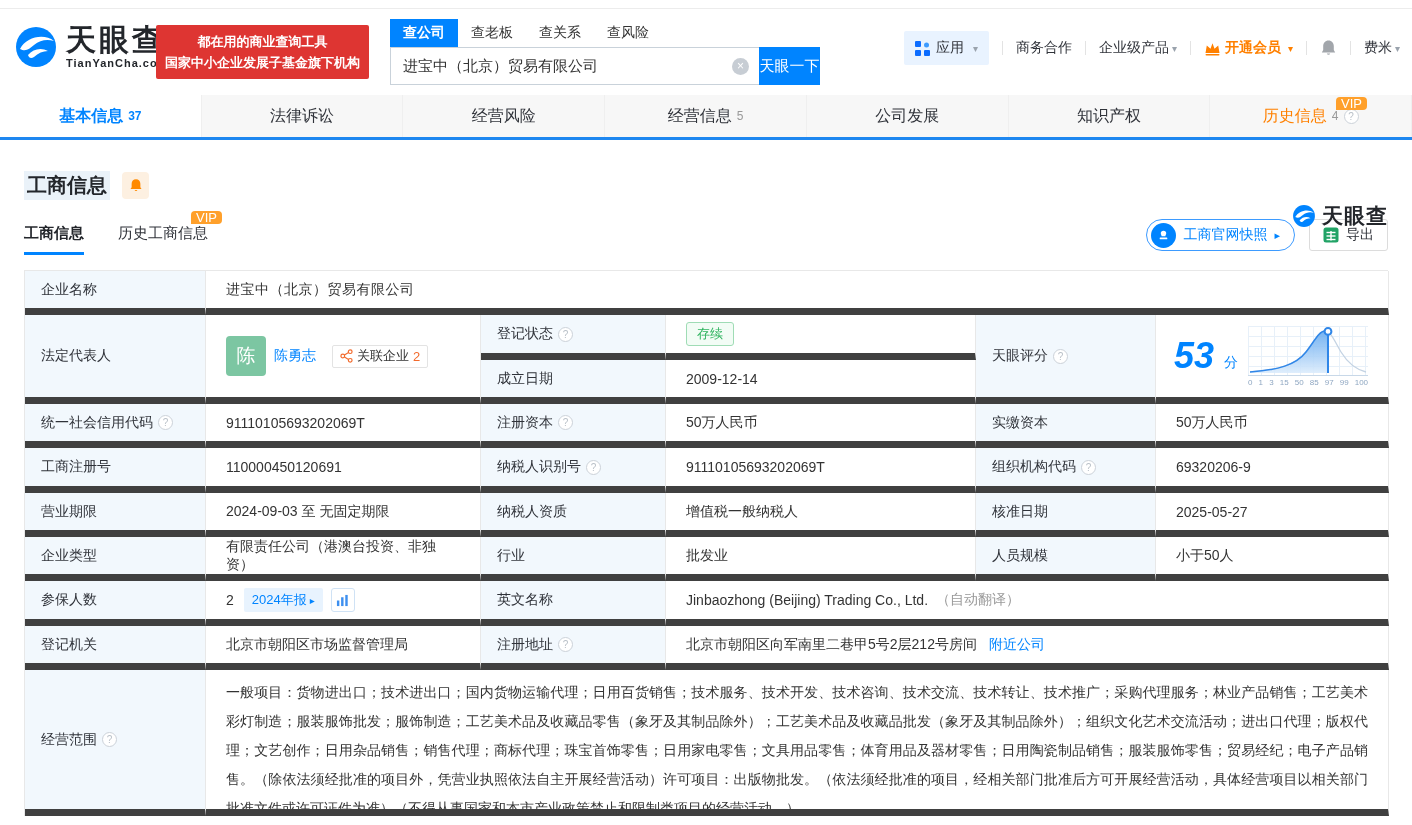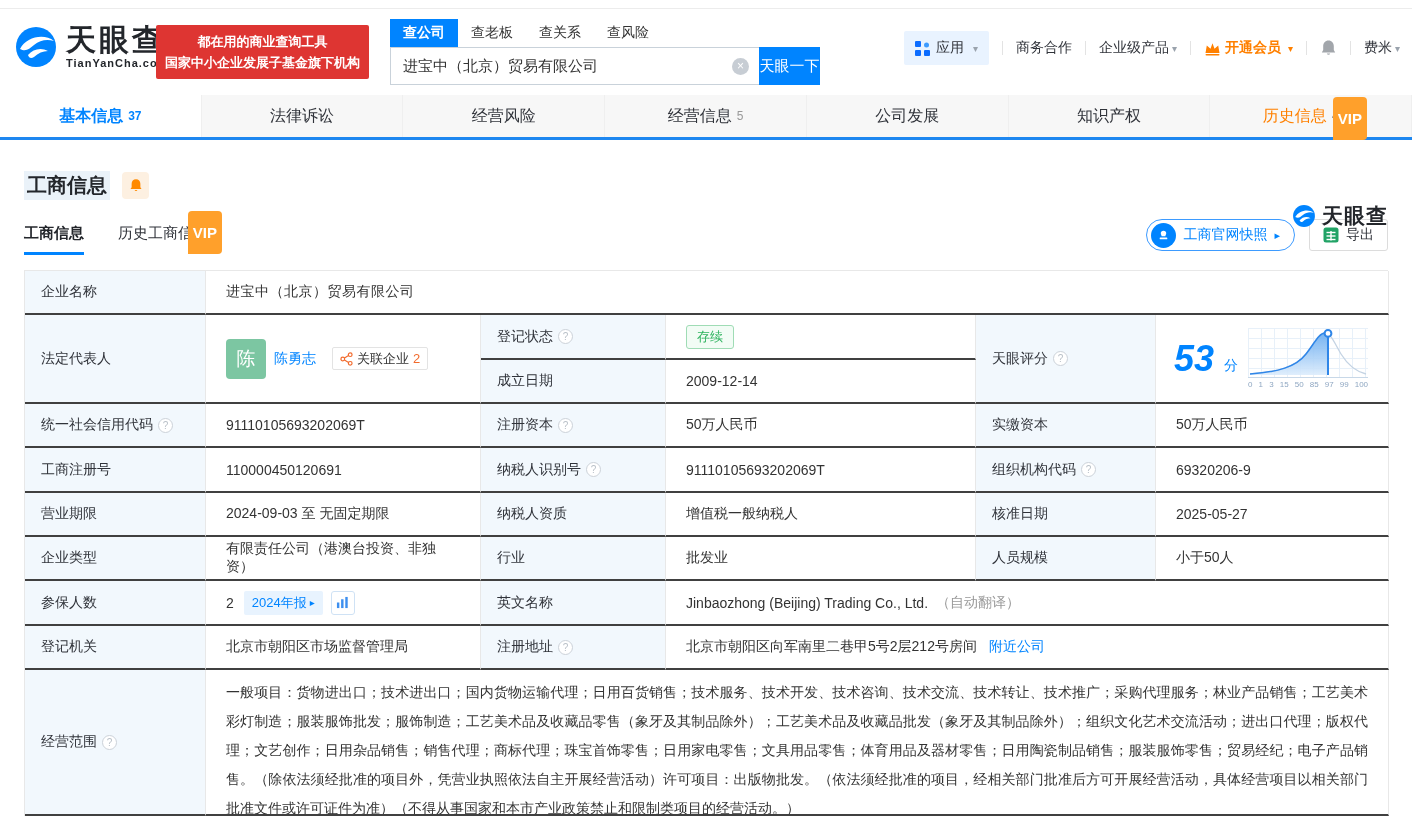--- a/index.html
+++ b/index.html
@@ -34,21 +34,21 @@
   .vip-link{color:#ff8000;font-weight:bold;display:flex;align-items:center;gap:4px;cursor:pointer}
   .vip-link .caret{color:#ff8000}
   
   .nav{display:flex;height:45px;background:#f7f7f7;border-bottom:3px solid #1e87f0}
   .nav-tab{flex:1;display:flex;align-items:center;justify-content:center;gap:5px;font-size:16px;color:#30333a;
            cursor:pointer;border-right:1px solid #efefef;position:relative}
   .nav-tab.active{background:#fff;color:#0084ff;font-weight:bold}
   .nav-count{font-size:12px;color:#999}
   .nav-tab.active .nav-count{color:#0084ff}
   .nav-tab.orange{color:#ff8000}
-  .vip-badge{background:#ffa02b;color:#fff;font-size:15px;font-weight:bold;padding:16px 5px;border-radius:4px 4px 4px 0;
+  .vip-badge{background:#ffa02b;color:#fff;font-size:13px;font-weight:normal;padding:1px 5px;border-radius:4px 4px 4px 0;
              line-height:11px}
   .nav-vip{position:absolute;top:2px;right:44px}
   .help{display:inline-block;width:15px;height:15px;border:1px solid #ccd2d9;border-radius:50%;color:#b9c0c8;
         font-size:10px;line-height:13px;text-align:center;cursor:pointer;flex:none;background:#fff}
   
   .main{position:relative;padding:0 24px}
   .section-head{display:flex;align-items:center;margin-top:30px;height:30px}
   .section-title{font-size:20px;font-weight:bold;color:#23262b;background:#eaf2f9;padding:1px 3px}
   .bell-chip{width:27px;height:27px;background:#fdf0e1;border-radius:4px;margin-left:12px;display:flex;
              align-items:center;justify-content:center;cursor:pointer}
@@ -64,21 +64,21 @@
                 height:32px;padding:0 14px 0 4px;font-size:14px;cursor:pointer;background:#fff}
   .stamp-circle{width:25px;height:25px;border-radius:50%;background:#0084ff;display:flex;align-items:center;justify-content:center}
   .btn-arrow{color:#0084ff;font-size:11px}
   .export-btn{display:flex;align-items:center;gap:7px;border:1px solid #dcdcdc;border-radius:3px;height:32px;
               padding:0 13px;font-size:14px;color:#30333a;cursor:pointer;background:#fff}
   
   .info-table{margin-top:14px;display:grid;width:1364px;
               grid-template-columns:181px 275px 185px 310px 180px 233px;
               grid-template-rows:44px 45px 44px 44px 45px 44px 44px 45px 44px 146px;
               border-top:1px solid #e8e8e8;border-left:1px solid #e8e8e8;font-size:14px}
-  .cell{border-right:1px solid #e8e8e8;border-bottom:2px solid #404040;display:flex;align-items:center;
+  .cell{border-right:1px solid #e8e8e8;border-bottom:7px solid #404040;display:flex;align-items:center;
         padding:0 20px;background:#fff;overflow:hidden}
   .cell.lbl{background:#f2f8fd;padding:0 12px 0 16px;gap:5px;color:#30333a}
   .green-tag{border:1px solid #9fdcb5;background:#f2fcf5;color:#2fb35f;font-size:13px;padding:2px 10px;border-radius:3px}
   .avatar{width:40px;height:40px;border-radius:4px;background:#7cc6a2;color:#fff;font-size:19px;display:flex;
           align-items:center;justify-content:center;flex:none}
   .link{color:#0084ff;cursor:pointer;text-decoration:none}
   .rel-badge{display:flex;align-items:center;gap:4px;border:1px solid #e3e3e3;border-radius:2px;height:23px;
              padding:0 7px;font-size:13px;margin-left:8px;cursor:pointer;background:#fff}
   .rel-count{color:#f26a2c}
   .score-cell{gap:10px;padding:0 6px 0 18px}

